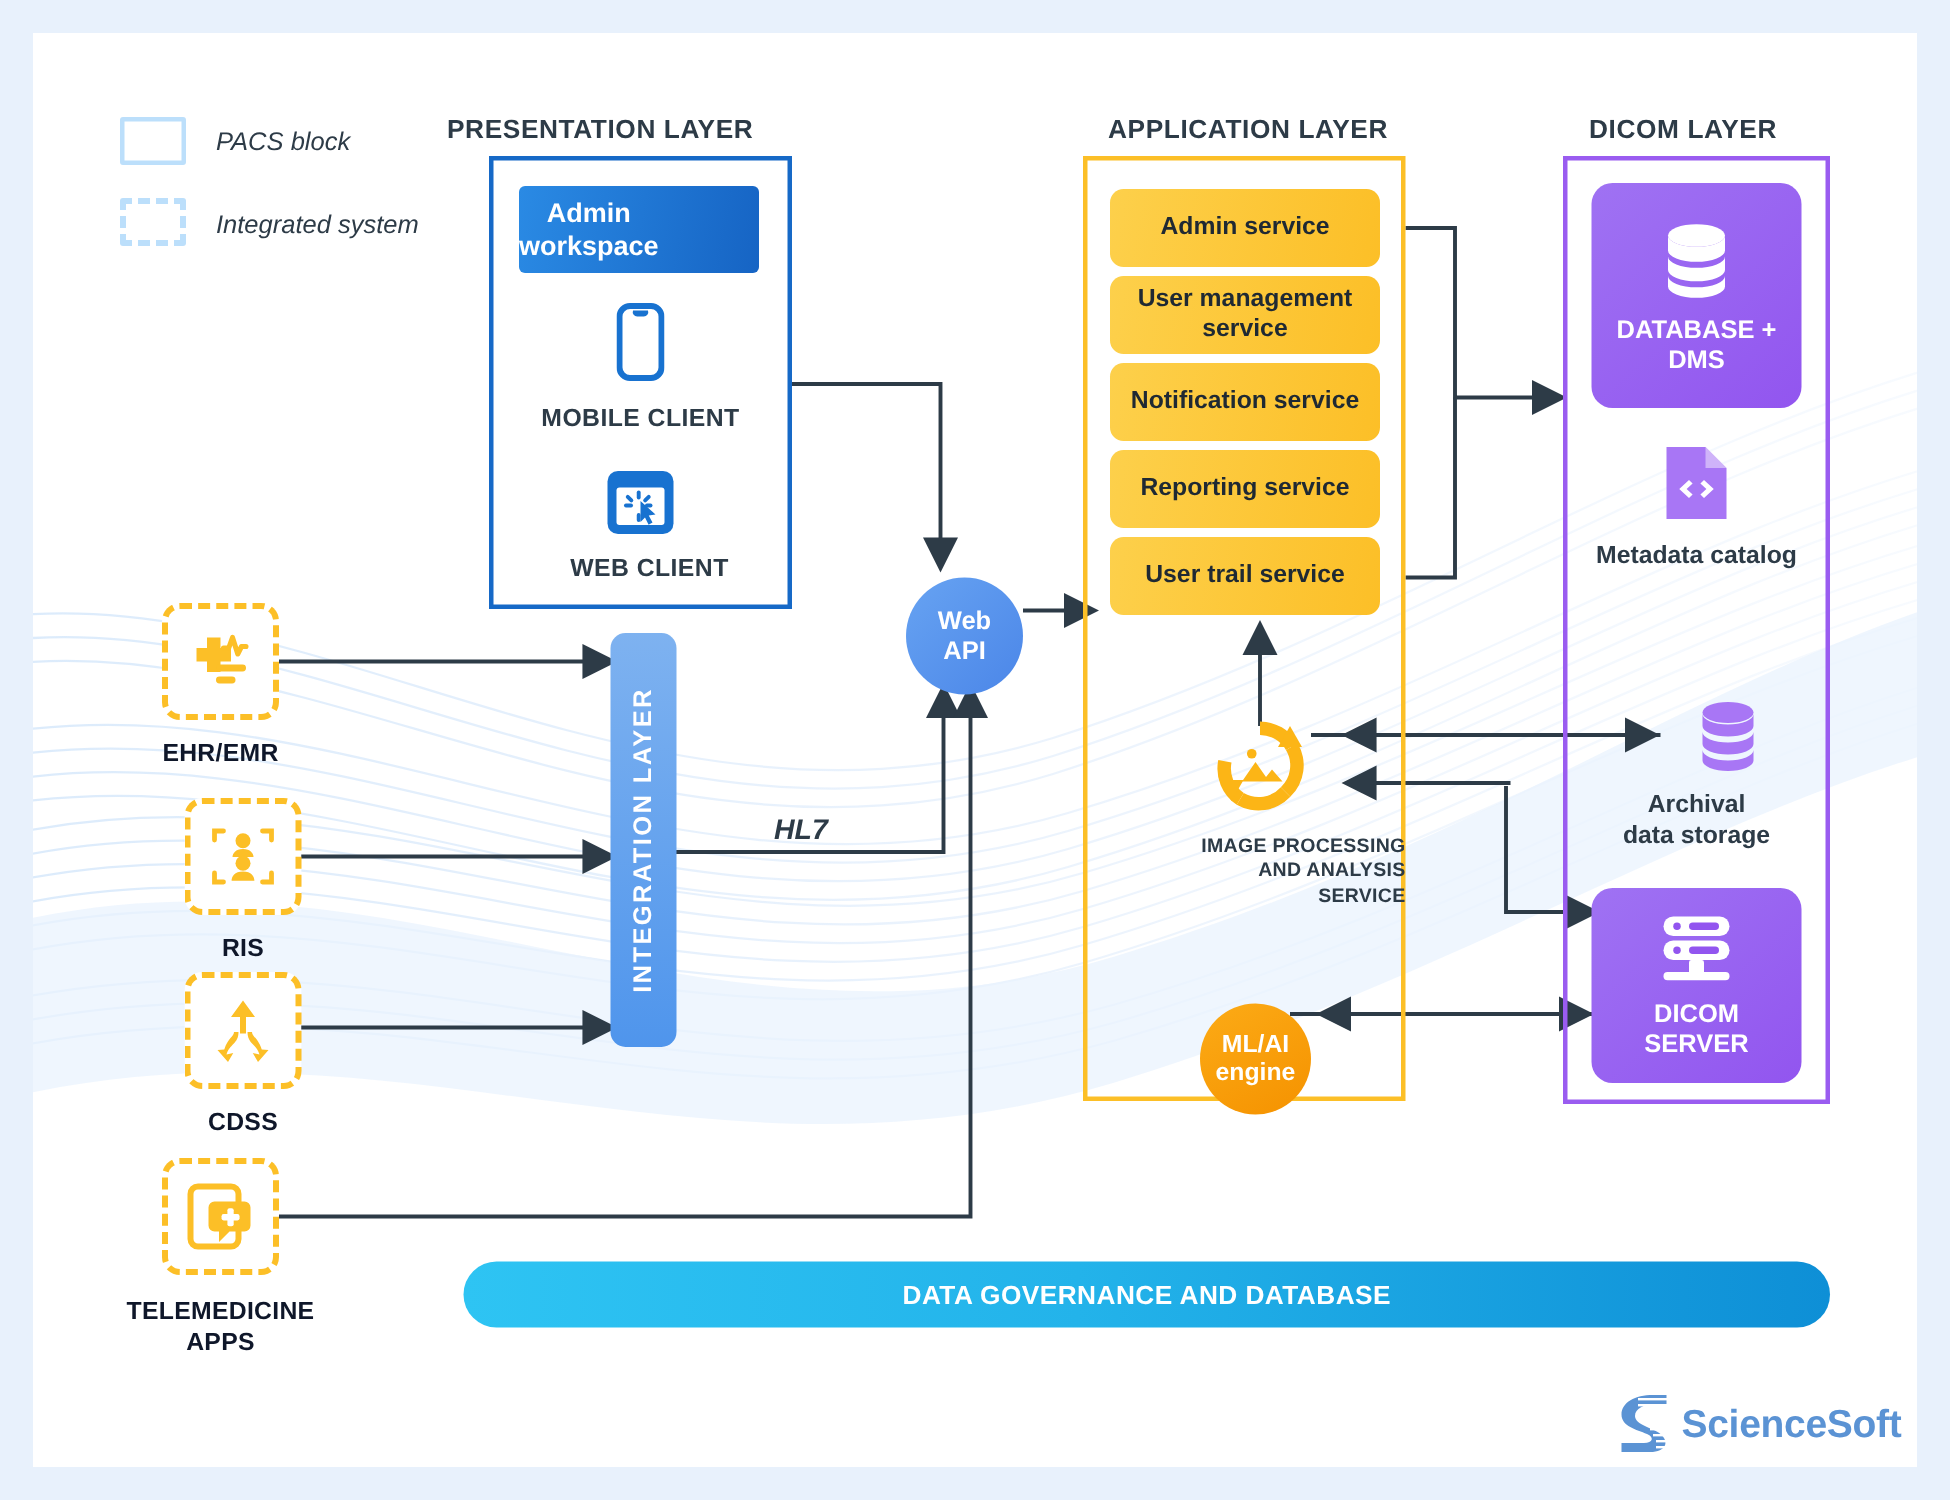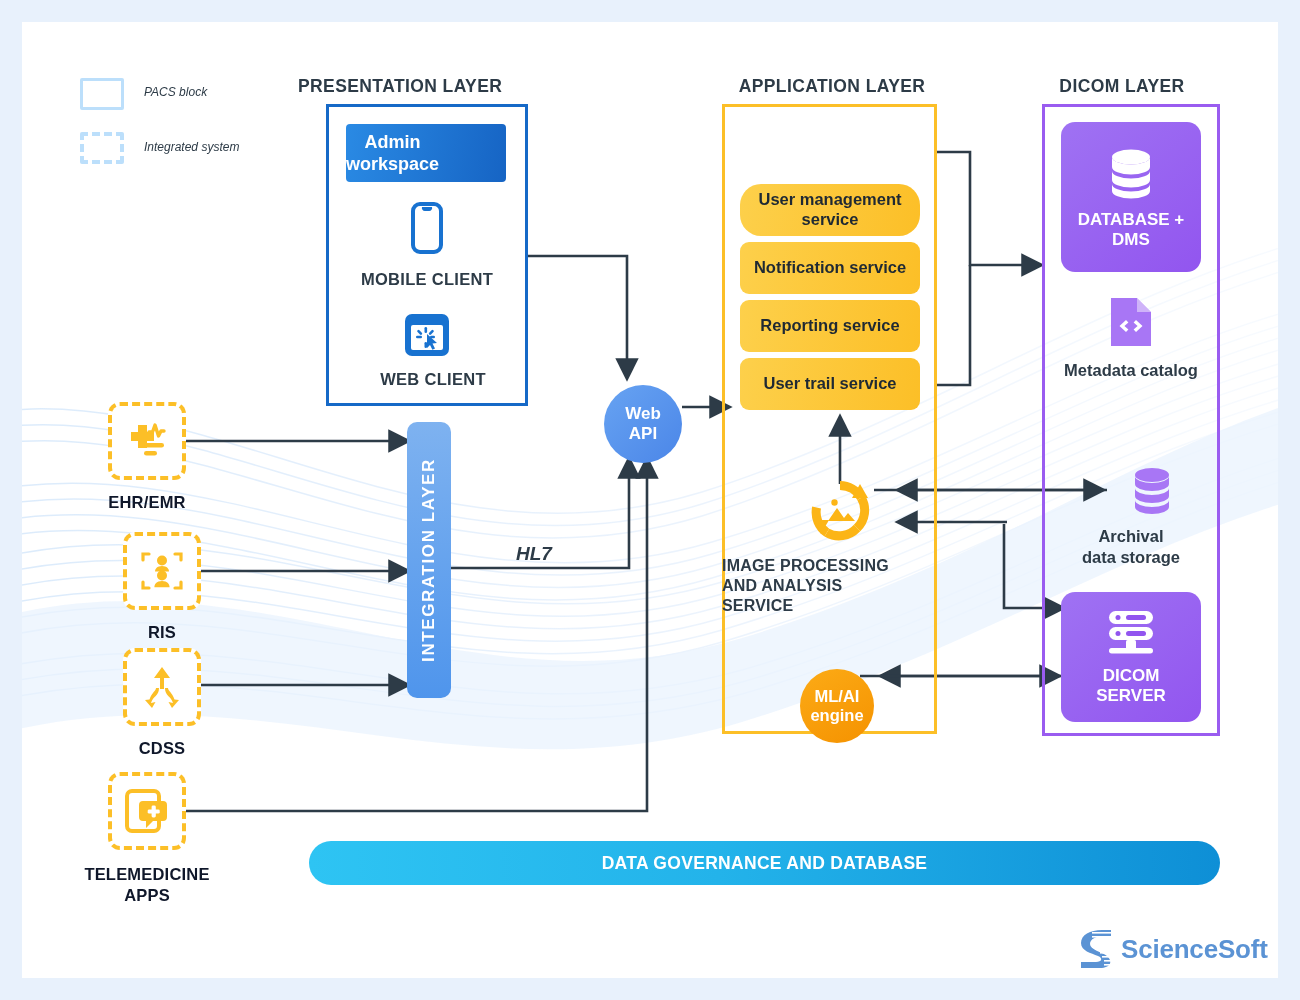--- a/index.html
+++ b/index.html
@@ -21,21 +21,21 @@
 
   .node { position: absolute; }
 
   
   .legend-swatch {
     position: absolute; width: 44px; height: 32px; border-radius: 2px;
   }
   .legend-solid { border: 3px solid #bcdffb; background: #fff; }
   .legend-dashed { border: 4px dashed #bcdffb; background: #fff; }
   .legend-label {
-    position: absolute; font-style: italic; font-size: 12px;
+    position: absolute; font-style: italic; font-size: 17px;
     color: #2d3b47; font-weight: 400; white-space: nowrap;
   }
 
   
   .layer-title {
     position: absolute; font-size: 17.5px; font-weight: 700;
     color: #2d3b47; letter-spacing: 0.4px; white-space: nowrap;
     text-align: center;
   }
   .layer-box { position: absolute; background: transparent; }
@@ -81,22 +81,22 @@
     color: #1f2933; font-weight: 700; font-size: 16.5px; line-height: 1.2;
     display: flex; align-items: center; justify-content: center; text-align: center;
   }
   .mlai {
     position: absolute; border-radius: 50%;
     background: linear-gradient(150deg, #fcab16 0%, #f59200 100%);
     color: #fff; font-weight: 700; font-size: 16.5px; line-height: 1.18;
     display: flex; align-items: center; justify-content: center; text-align: center;
   }
   .ips-label {
-    position: absolute; font-size: 16px; font-weight: 700; color: #2d3b47;
-    text-align: left; line-height: 1.25; letter-spacing: 0.2px;
+    position: absolute; font-size: 13px; font-weight: 700; color: #2d3b47;
+    text-align: right; line-height: 1.25; letter-spacing: 0.2px;
   }
 
   
   .dblock {
     position: absolute; border-radius: 14px;
     background: linear-gradient(140deg, #9f72f3 0%, #9255ef 100%);
     color: #fff; font-weight: 700; font-size: 17px; line-height: 1.2;
     display: flex; flex-direction: column; align-items: center;
     justify-content: center; text-align: center;
   }
@@ -258,21 +258,24 @@
   <div class="webapi" style="left:582px; top:363px; width:78px; height:78px;">
     <span style="white-space:pre-line;">Web
 API</span>
   </div>
 
   <div class="wire-label" style="left:494px; top:521px;">HL7</div>
 
   <div class="layer-title" style="left:700px; top:54px; width:220px;">APPLICATION LAYER</div>
   <div class="layer-box layer-app" style="left:700px; top:82px; width:215px; height:630px;"></div>
 
-  <div class="svc" style="left:718px; top:162px; width:180px; height:52px;border-radius:21px;">
+  <div class="svc" style="left:718px; top:104px; width:180px; height:52px;">
+    <span style="white-space:pre-line;">Admin service</span>
+  </div>
+  <div class="svc" style="left:718px; top:162px; width:180px; height:52px;">
     <span style="white-space:pre-line;">User management
 service</span>
   </div>
   <div class="svc" style="left:718px; top:220px; width:180px; height:52px;">
     <span style="white-space:pre-line;">Notification service</span>
   </div>
   <div class="svc" style="left:718px; top:278px; width:180px; height:52px;">
     <span style="white-space:pre-line;">Reporting service</span>
   </div>
   <div class="svc" style="left:718px; top:336px; width:180px; height:52px;">

